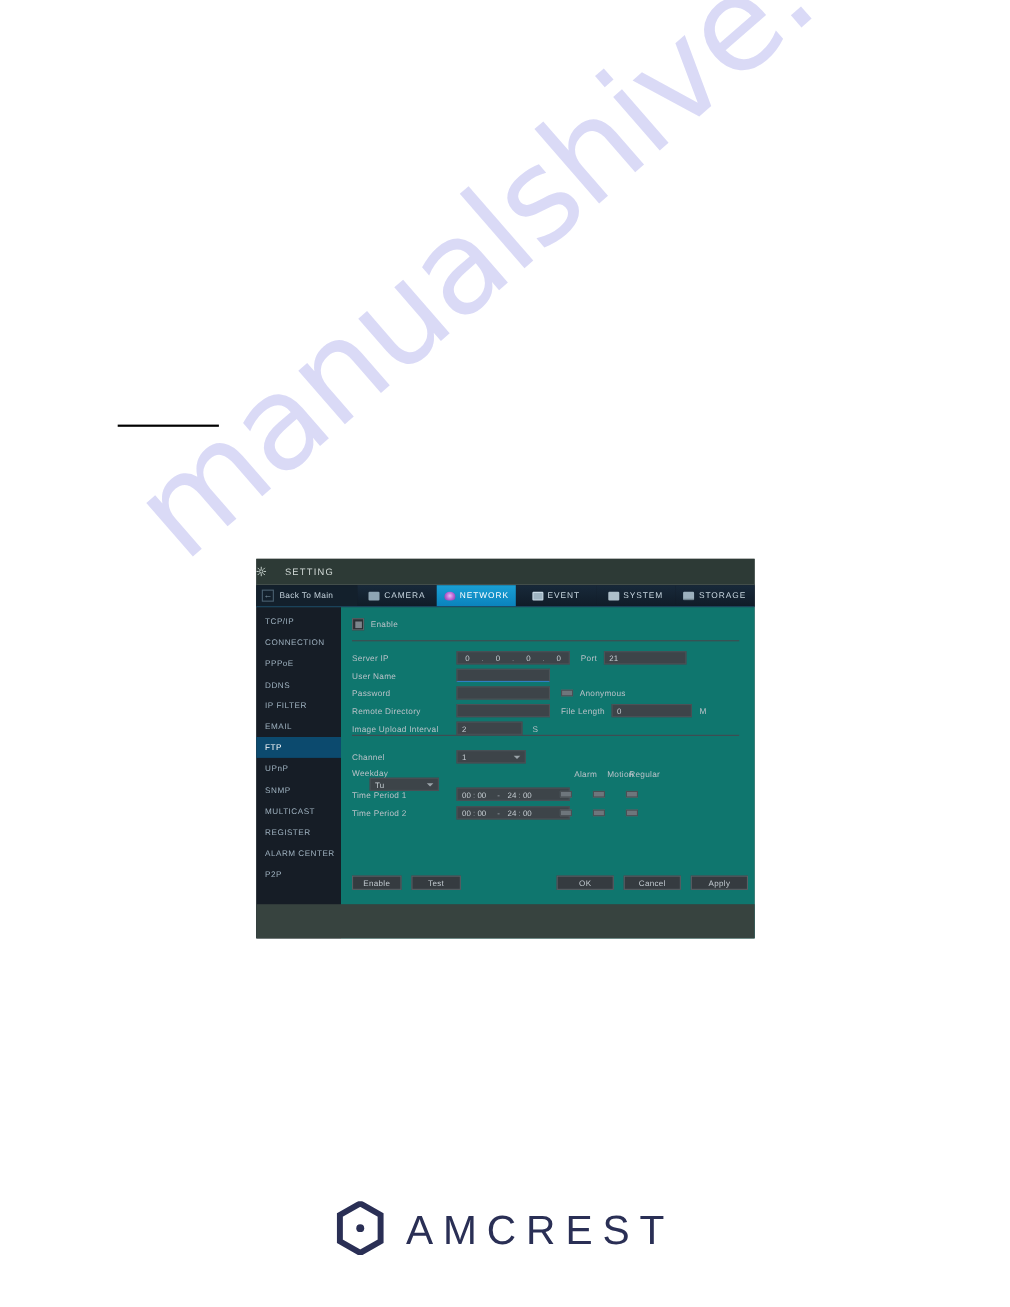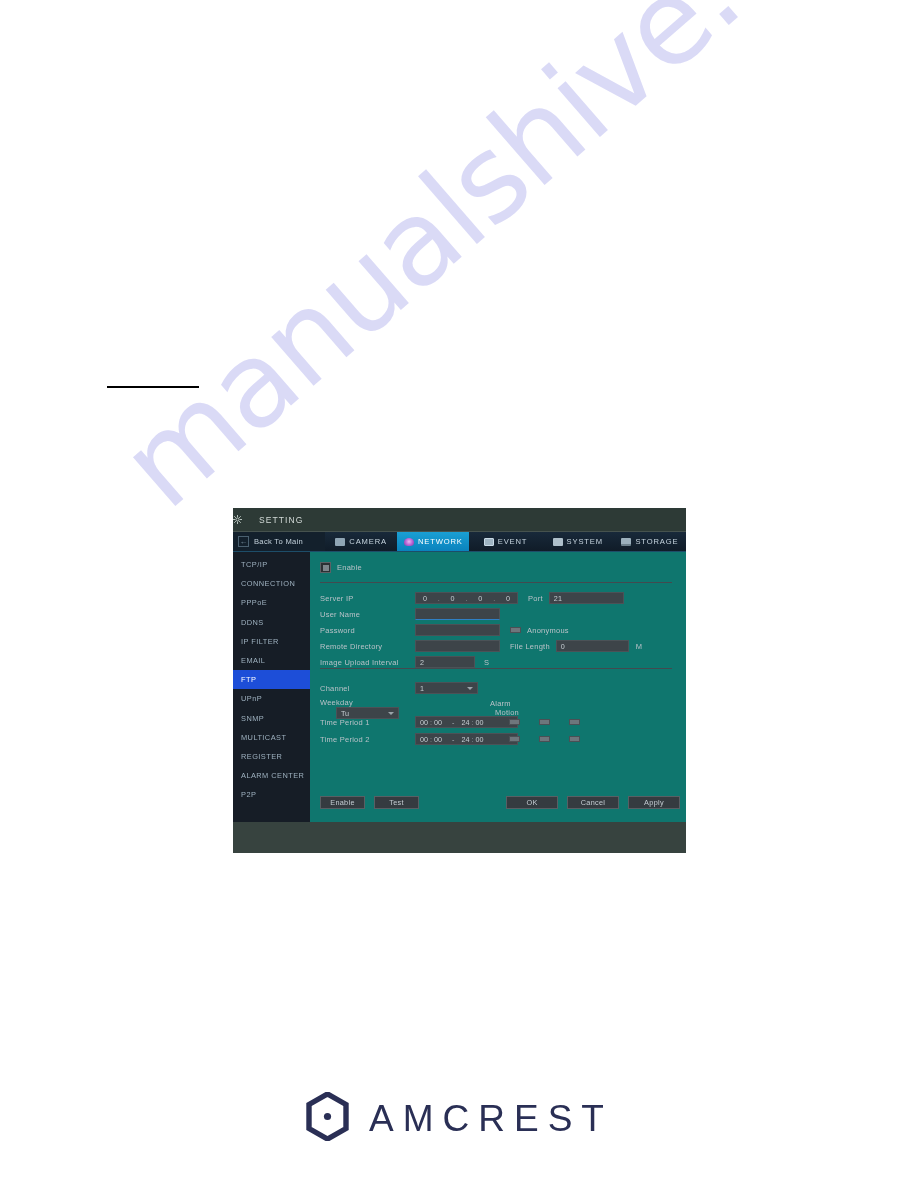--- a/index.html
+++ b/index.html
@@ -159,21 +159,21 @@
   .side-item {
     height: 19.2px;
     display: flex;
     align-items: center;
     padding-left: 8px;
     color: #9fb2c0;
     font-size: 7.4px;
     letter-spacing: .45px;
   }
   .side-item.active {
-    background: #1d4ed8;
+    background: #0c4a6e;
     color: #ffffff;
   }
 
   .content {
     flex: 1;
     background: #0f766e;
     position: relative;
     padding: 0;
   }
 
@@ -467,21 +467,21 @@
           </span>
         </div>
 
         <div class="row" style="left:10px; top:146px;flex-direction:column;">
           <span class="lbl" style="width:95px;">Weekday</span>
           <span class="sel">
             <span>Tu</span>
             <span class="caret"></span>
           </span>
         </div>
-        <div class="row" style="left:180px; top:147px;flex-direction:column;">
+        <div class="row" style="left:212px; top:147px;">
           <span class="lbl" style="width:30px;">Alarm</span>
           <span class="lbl" style="width:20px;">Motion</span>
           <span class="lbl">Regular</span>
         </div>
 
         <div class="row" style="left:10px; top:164px;">
           <span class="lbl" style="width:95px;">Time Period 1</span>
           <span class="timebox">
             <span>00</span>
               <span class="sp">:</span>

